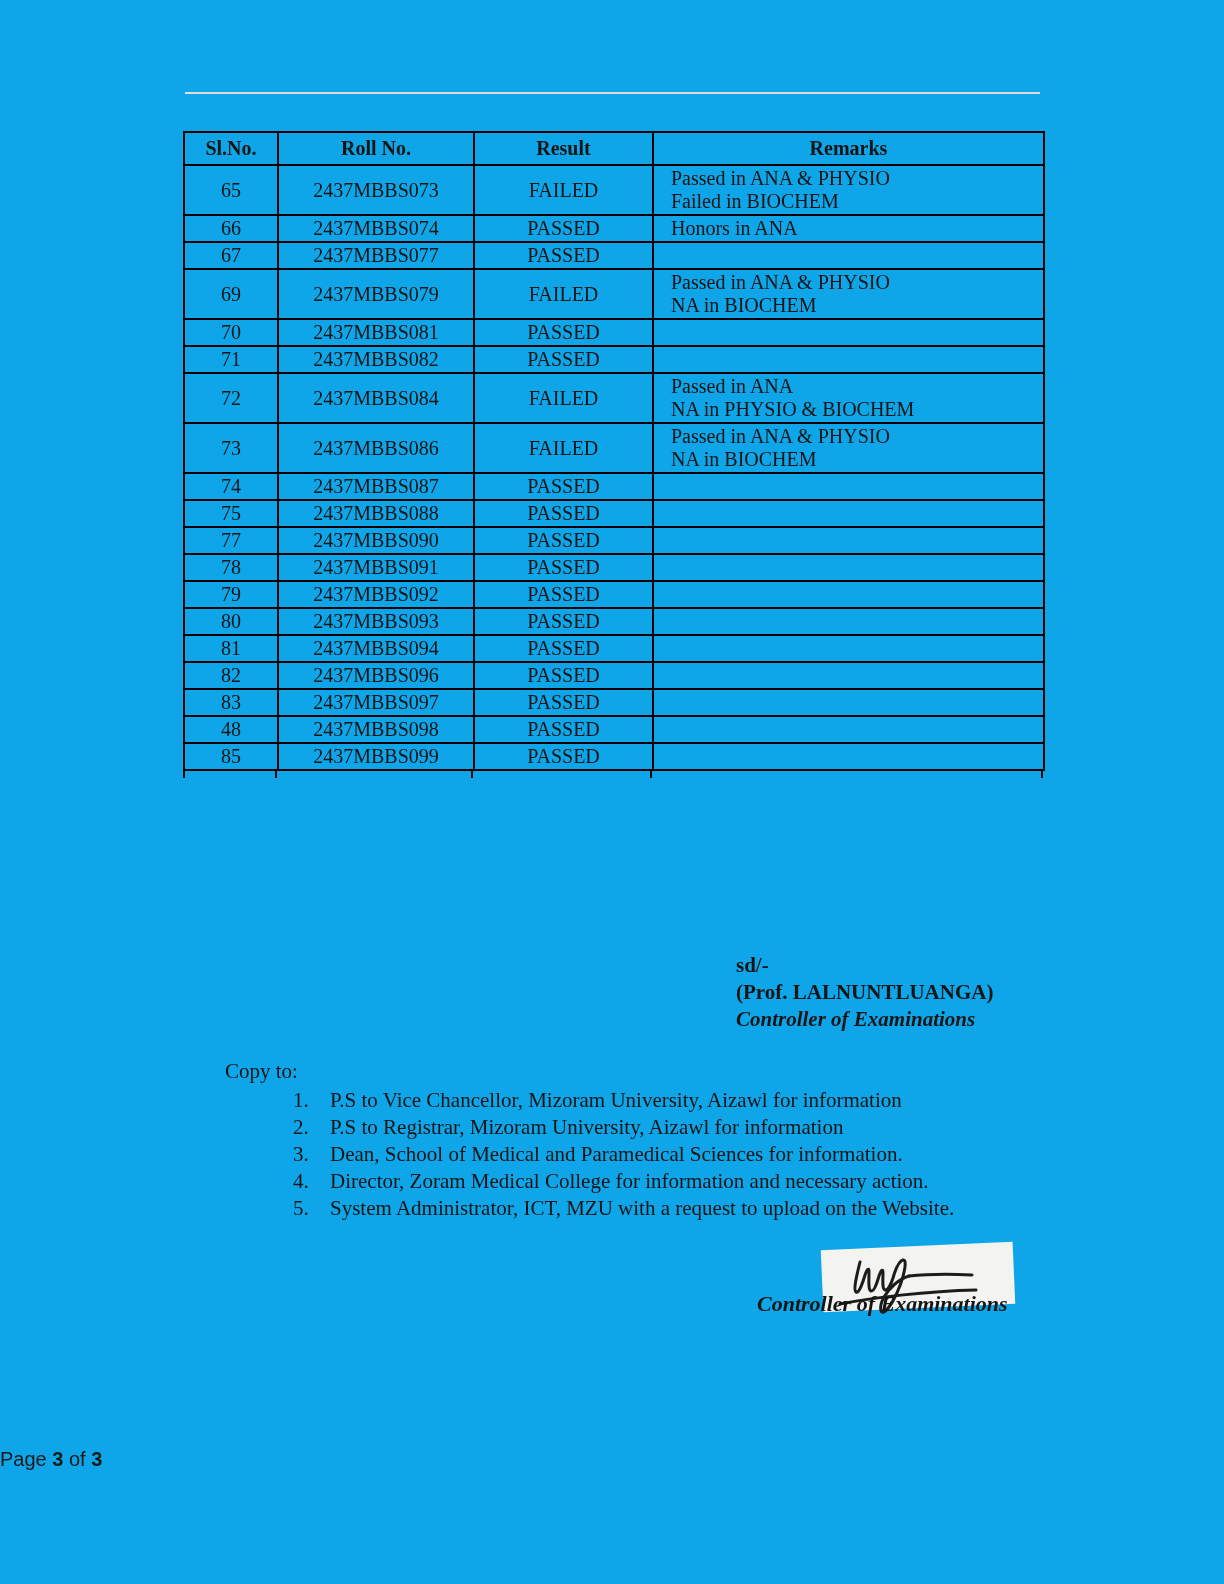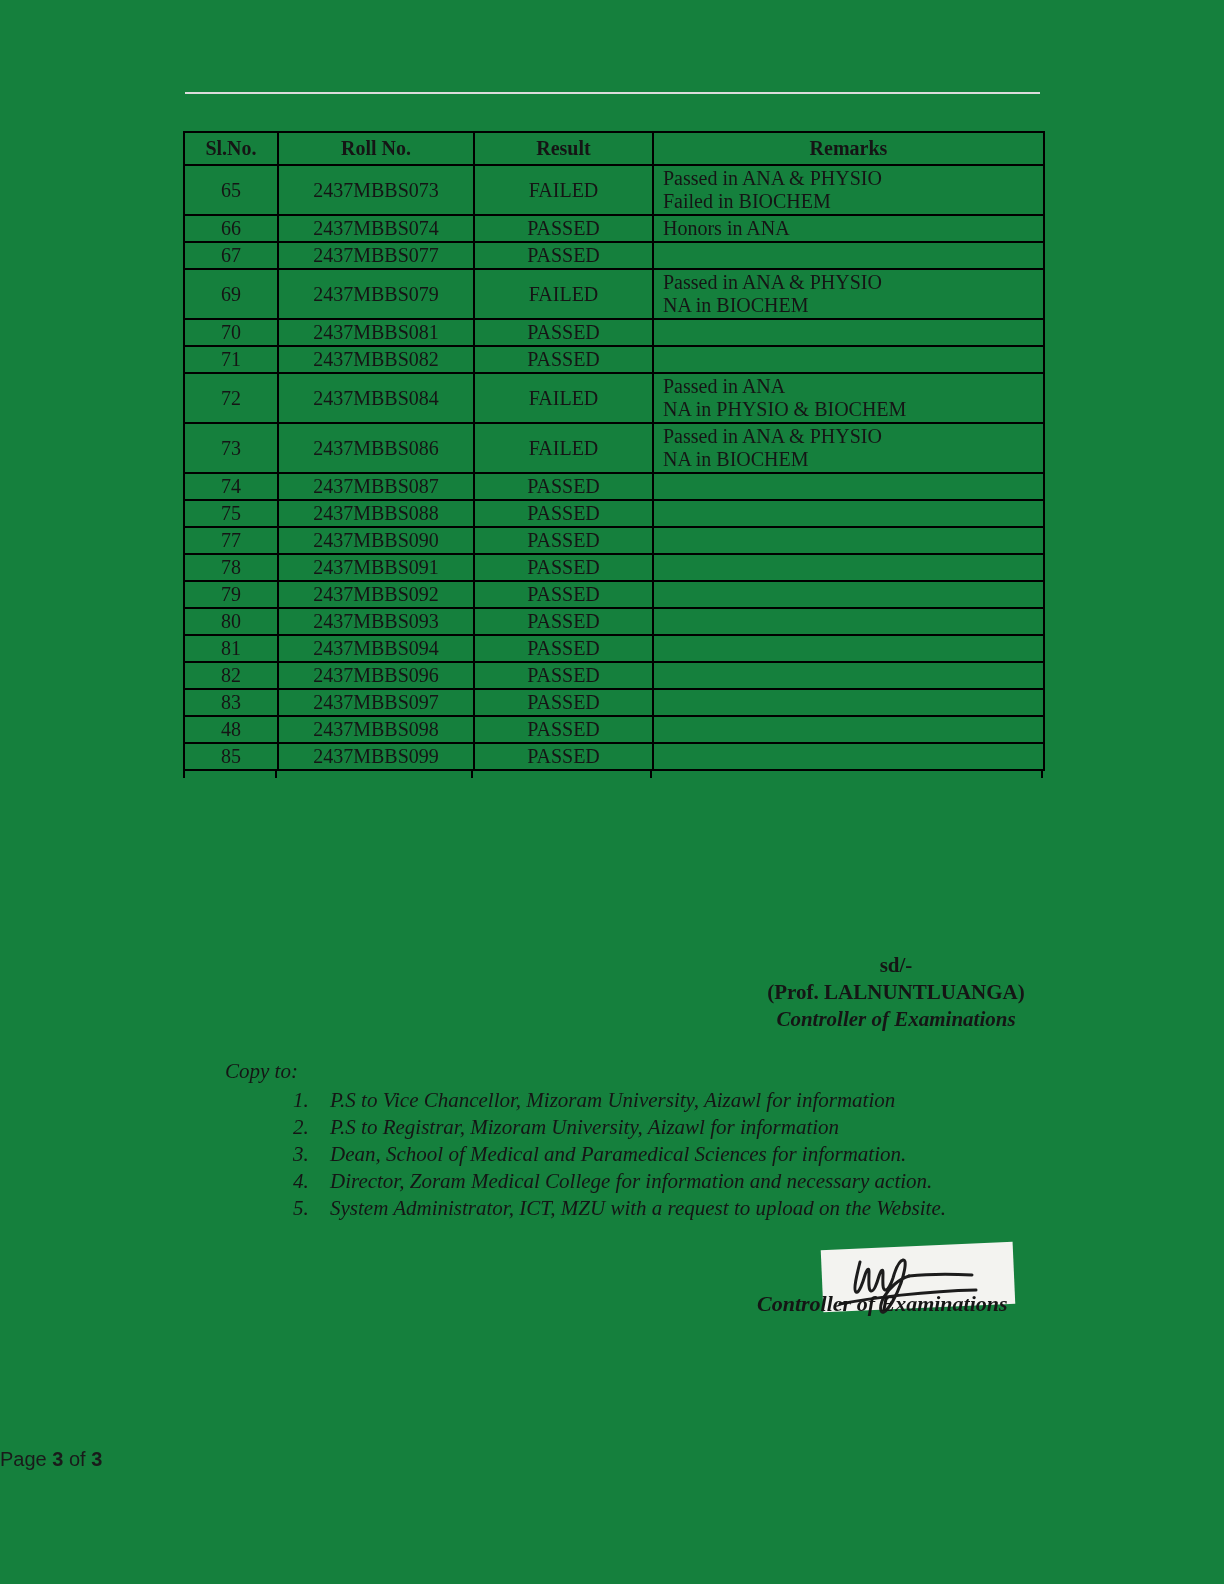--- a/index.html
+++ b/index.html
@@ -1,21 +1,21 @@
 <!DOCTYPE html>
 <html><head>
 <meta charset="utf-8">
 <style>
   * { margin: 0; padding: 0; box-sizing: border-box; }
   html, body { background: #ffffff; }
   .page {
     position: relative;
     width: 1224px;
     height: 1584px;
-    background: #15803d;
+    background: #0ea5e9;
     font-family: "Liberation Serif", "DejaVu Serif", serif;
     color: #151515;
     overflow: hidden;
   }
   .top-rule {
     position: absolute;
     left: 185px; top: 92px;
     width: 855px; height: 2px;
     background: #dcdcdc;
   }
@@ -37,44 +37,42 @@
     padding: 4px 4px;
     line-height: 23px;
     font-size: 20px;
   }
   table.results td {
     padding: 1px 4px;
     line-height: 23px;
     text-align: center;
     vertical-align: middle;
   }
-  table.results td.c-rem { text-align: left; padding-left: 9px; }
+  table.results td.c-rem { text-align: left; padding-left: 17px; }
   .stub {
     position: absolute;
     width: 2px; height: 7px;
     background: #000;
     top: 100%;
   }
   .signatory {
     position: absolute;
     left: 736px; top: 952px;
     width: 320px;
-    text-align: center;
     font-size: 21px;
     line-height: 27px;
     font-weight: bold;
   }
   .signatory .desig { font-style: italic; }
   .copy-block {
     position: absolute;
     left: 225px; top: 1058px;
     width: 812px;
     font-size: 21px;
     line-height: 27px;
-    font-style: italic;
   }
   .copy-list {
     list-style: none;
     margin: 2px 0 0 68px;
     width: 742px;
   }
   .copy-list li {
     position: relative;
     padding-left: 37px;
     text-align: justify;

